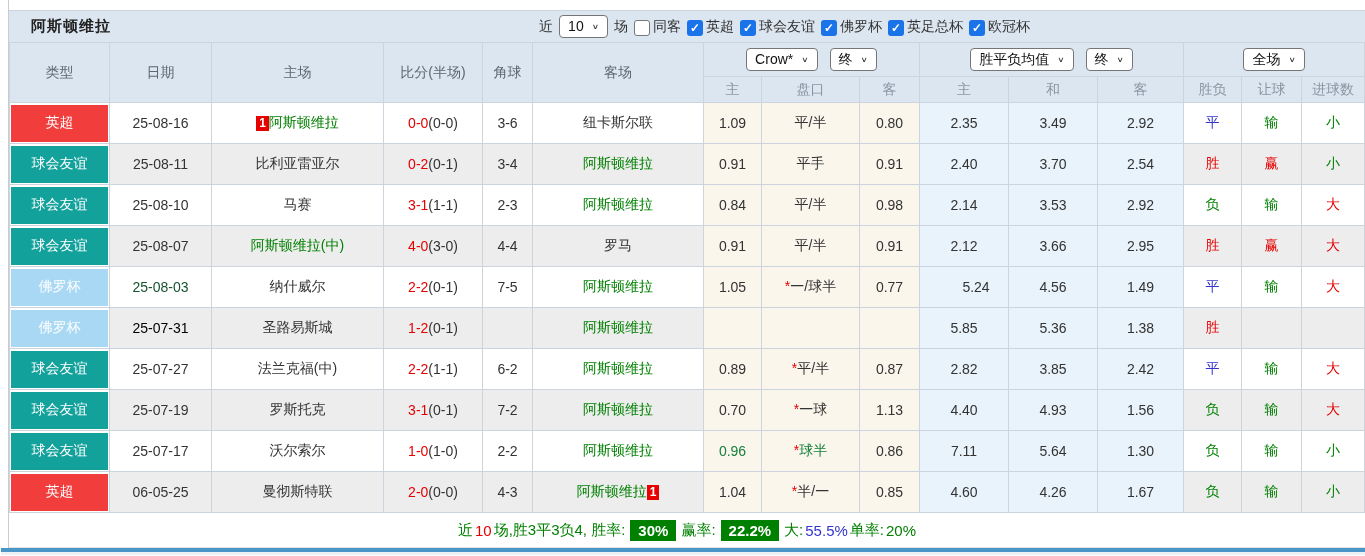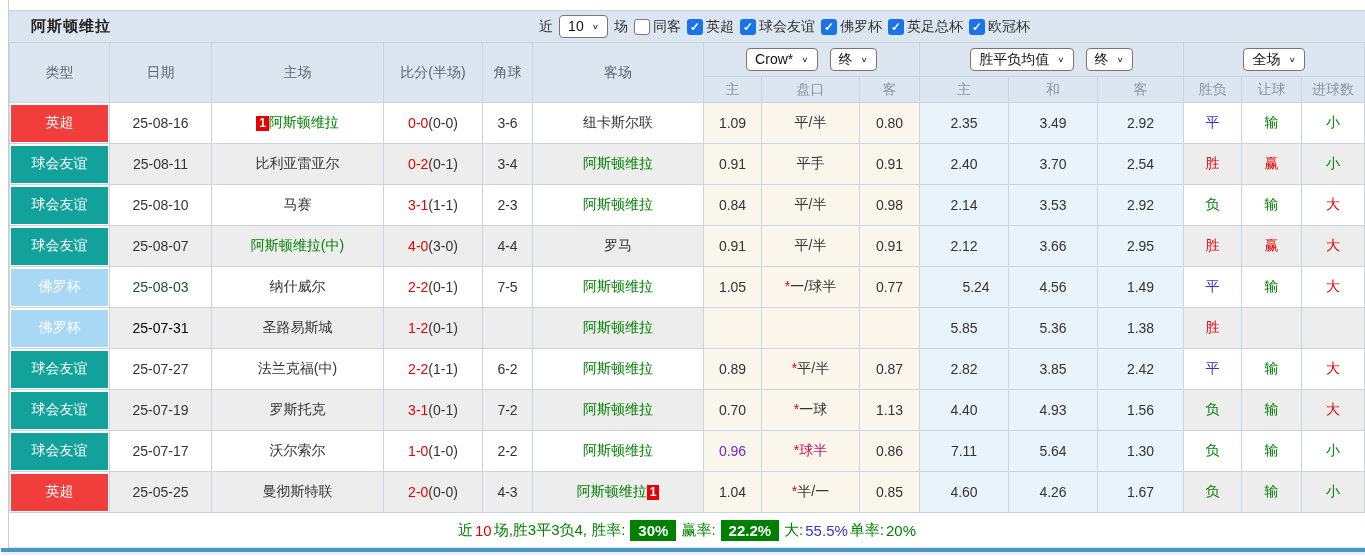--- a/index.html
+++ b/index.html
@@ -7,21 +7,21 @@
   #wrap { width:1357px; margin-left:8px; border-left:1px solid #c9cdd2; }
   .topstrip { height:10px; background:#fff; }
   .hdr-bar { height:32px; background:#dce6f1; display:flex; align-items:center; border-top:1px solid #c9d4e2; }
   .title { font-size:15px; font-weight:bold; color:#222; padding-left:22px; letter-spacing:1px; }
   .controls { margin-left:auto; margin-right:335px; display:flex; align-items:center; gap:6px; font-size:14px; color:#333; }
   .sel { display:inline-flex; align-items:center; gap:8px; background:#fff; border:1px solid #767676; border-radius:4px; padding:2px 8px; font-size:14px; color:#111; cursor:pointer; line-height:17px; white-space:nowrap; }
   .sel .ar { font-size:10px; color:#333; transform:scaleY(.75); }
   .cb { width:16px; height:16px; border-radius:3px; display:inline-flex; align-items:center; justify-content:center; flex:none; cursor:pointer; }
   .cb.on { background:#1a73e8; color:#fff; font-size:12px; font-weight:bold; }
   .cb.off { background:#fff; border:1px solid #777; }
-  .cbgrp { display:inline-flex; align-items:center; gap:3px; }
+  .cbgrp { display:inline-flex; align-items:flex-end; gap:3px; }
 
   table { border-collapse:collapse; table-layout:fixed; width:1355px; }
   th, td { border:1px solid #ccd4dd; text-align:center; font-size:14px; color:#333; white-space:nowrap; overflow:hidden; padding:0; }
   thead th { background:#dce6f1; font-weight:normal; }
   .h-main { color:#5c6773; font-size:14px; }
   tr.selrow th { height:34px; }
   tr.subrow th { height:26px; color:#8a95a3; }
   .selwrap { display:flex; align-items:center; justify-content:center; gap:12px; }
   tbody tr { height:41px; }
   tbody tr.even td.stripe { background:#ededed; }
@@ -306,35 +306,35 @@
         </tr>
         <tr>
           <td class="">
             <div class="type-box" style="background: rgb(18, 161, 155);">球会友谊</div>
           </td>
           <td class="stripe"><span style="color: rgb(51, 51, 51);">25-07-17</span></td>
           <td class="stripe"><span class="team" style="color: rgb(51, 51, 51);">沃尔索尔</span></td>
           <td class="stripe"><span style="color: rgb(230, 0, 0);">1-0</span><span style="color: rgb(51, 51, 51);">(1-0)</span></td>
           <td class="stripe"><span style="color: rgb(51, 51, 51);">2-2</span></td>
           <td class="stripe"><span class="team" style="color: rgb(0, 128, 0);">阿斯顿维拉</span></td>
-          <td class="c-cream"><span style="color: #6d28d9;">0.96</span></td>
-          <td class="c-cream"><span style="color: rgb(230, 0, 0);">*</span><span style="color: #be185d;">球半</span></td>
+          <td class="c-cream"><span style="color: #15803d;">0.96</span></td>
+          <td class="c-cream"><span style="color: rgb(230, 0, 0);">*</span><span style="color: #15803d;">球半</span></td>
           <td class="c-cream"><span style="color: rgb(51, 51, 51);">0.86</span></td>
           <td class="c-blue"><span style="color: rgb(51, 51, 51);">7.11</span></td>
           <td class="c-blue"><span style="color: rgb(51, 51, 51);">5.64</span></td>
           <td class="c-blue"><span style="color: rgb(51, 51, 51);">1.30</span></td>
           <td class="stripe"><span style="color: rgb(0, 128, 0);">负</span></td>
           <td class="stripe"><span style="color: rgb(0, 128, 0);">输</span></td>
           <td class="stripe"><span style="color: rgb(0, 128, 0);">小</span></td>
         </tr>
         <tr class="even">
           <td class="">
             <div class="type-box" style="background: rgb(242, 61, 61);">英超</div>
           </td>
-          <td class="stripe"><span style="color: rgb(51, 51, 51);">25-05-25</span></td>
+          <td class="stripe"><span style="color: rgb(51, 51, 51);">06-05-25</span></td>
           <td class="stripe"><span class="team" style="color: rgb(51, 51, 51);">曼彻斯特联</span></td>
           <td class="stripe"><span style="color: rgb(230, 0, 0);">2-0</span><span style="color: rgb(51, 51, 51);">(0-0)</span></td>
           <td class="stripe"><span style="color: rgb(51, 51, 51);">4-3</span></td>
           <td class="stripe"><span class="team" style="color: rgb(0, 128, 0);">阿斯顿维拉</span><span class="badge1">1</span></td>
           <td class="c-cream"><span style="color: rgb(51, 51, 51);">1.04</span></td>
           <td class="c-cream"><span style="color: rgb(230, 0, 0);">*</span><span style="color: rgb(51, 51, 51); margin-top: 40px;">半/一</span></td>
           <td class="c-cream"><span style="color: rgb(51, 51, 51);">0.85</span></td>
           <td class="c-blue"><span style="color: rgb(51, 51, 51);">4.60</span></td>
           <td class="c-blue"><span style="color: rgb(51, 51, 51);">4.26</span></td>
           <td class="c-blue"><span style="color: rgb(51, 51, 51);">1.67</span></td>

